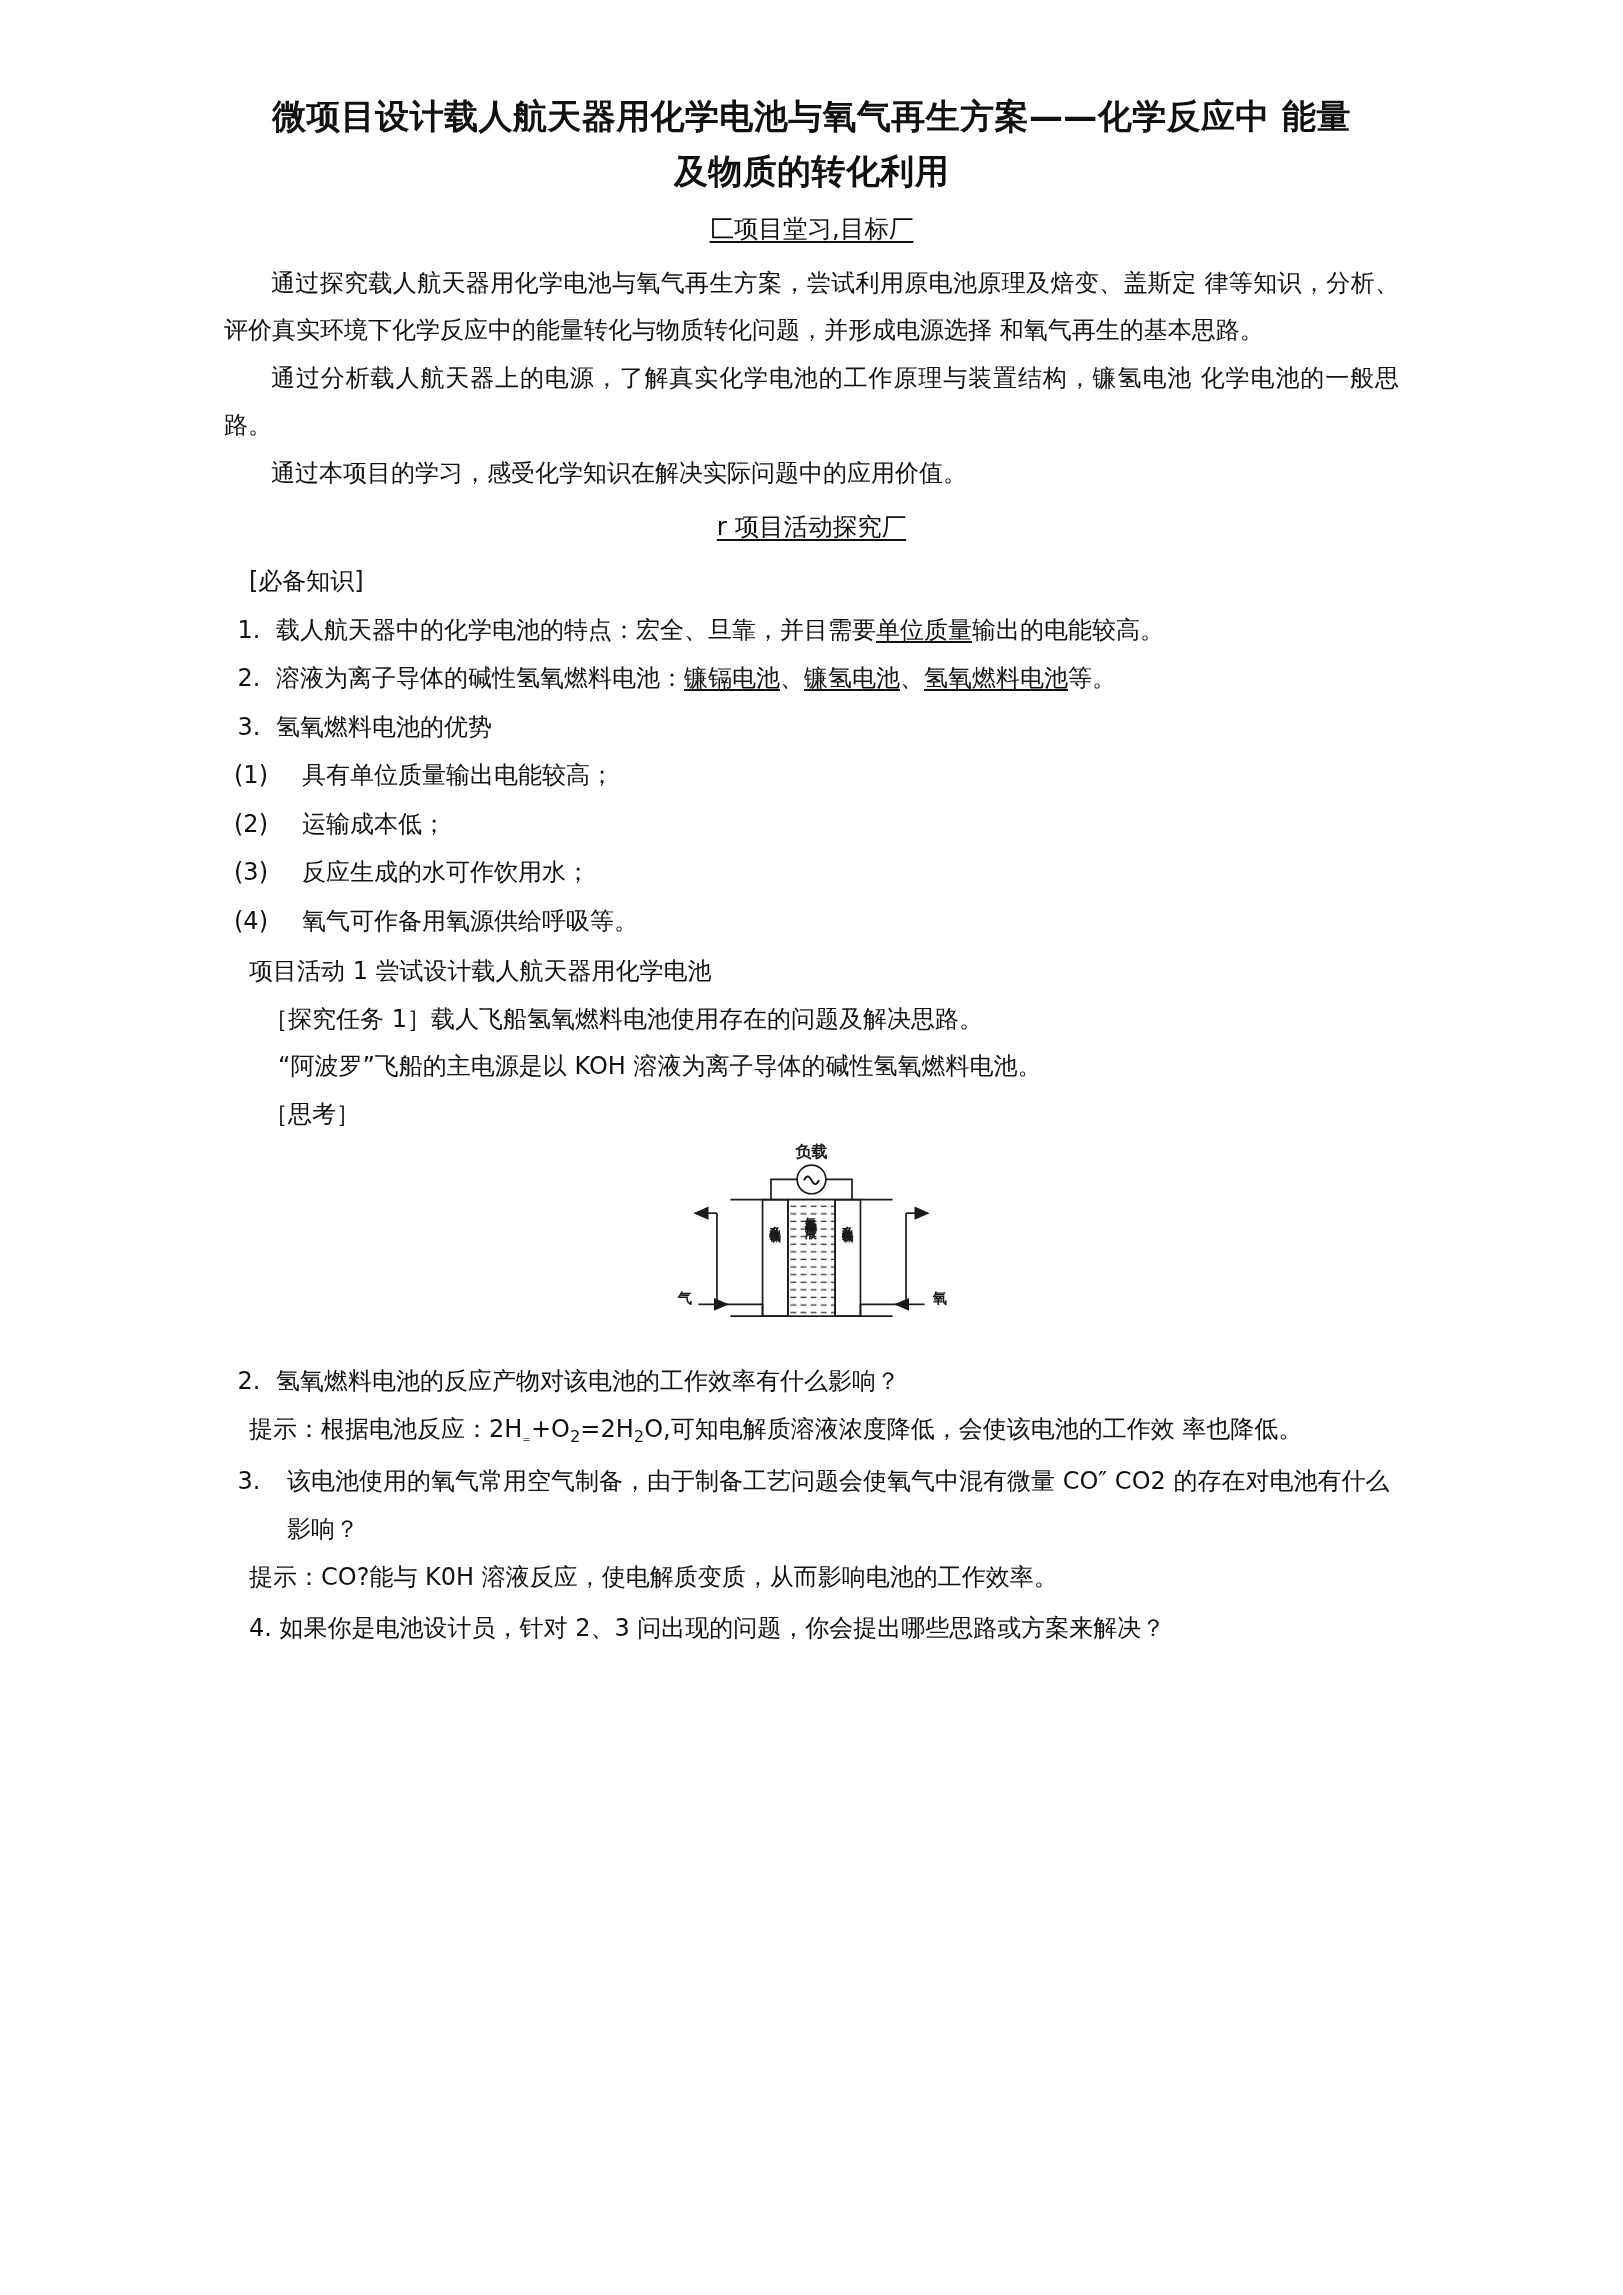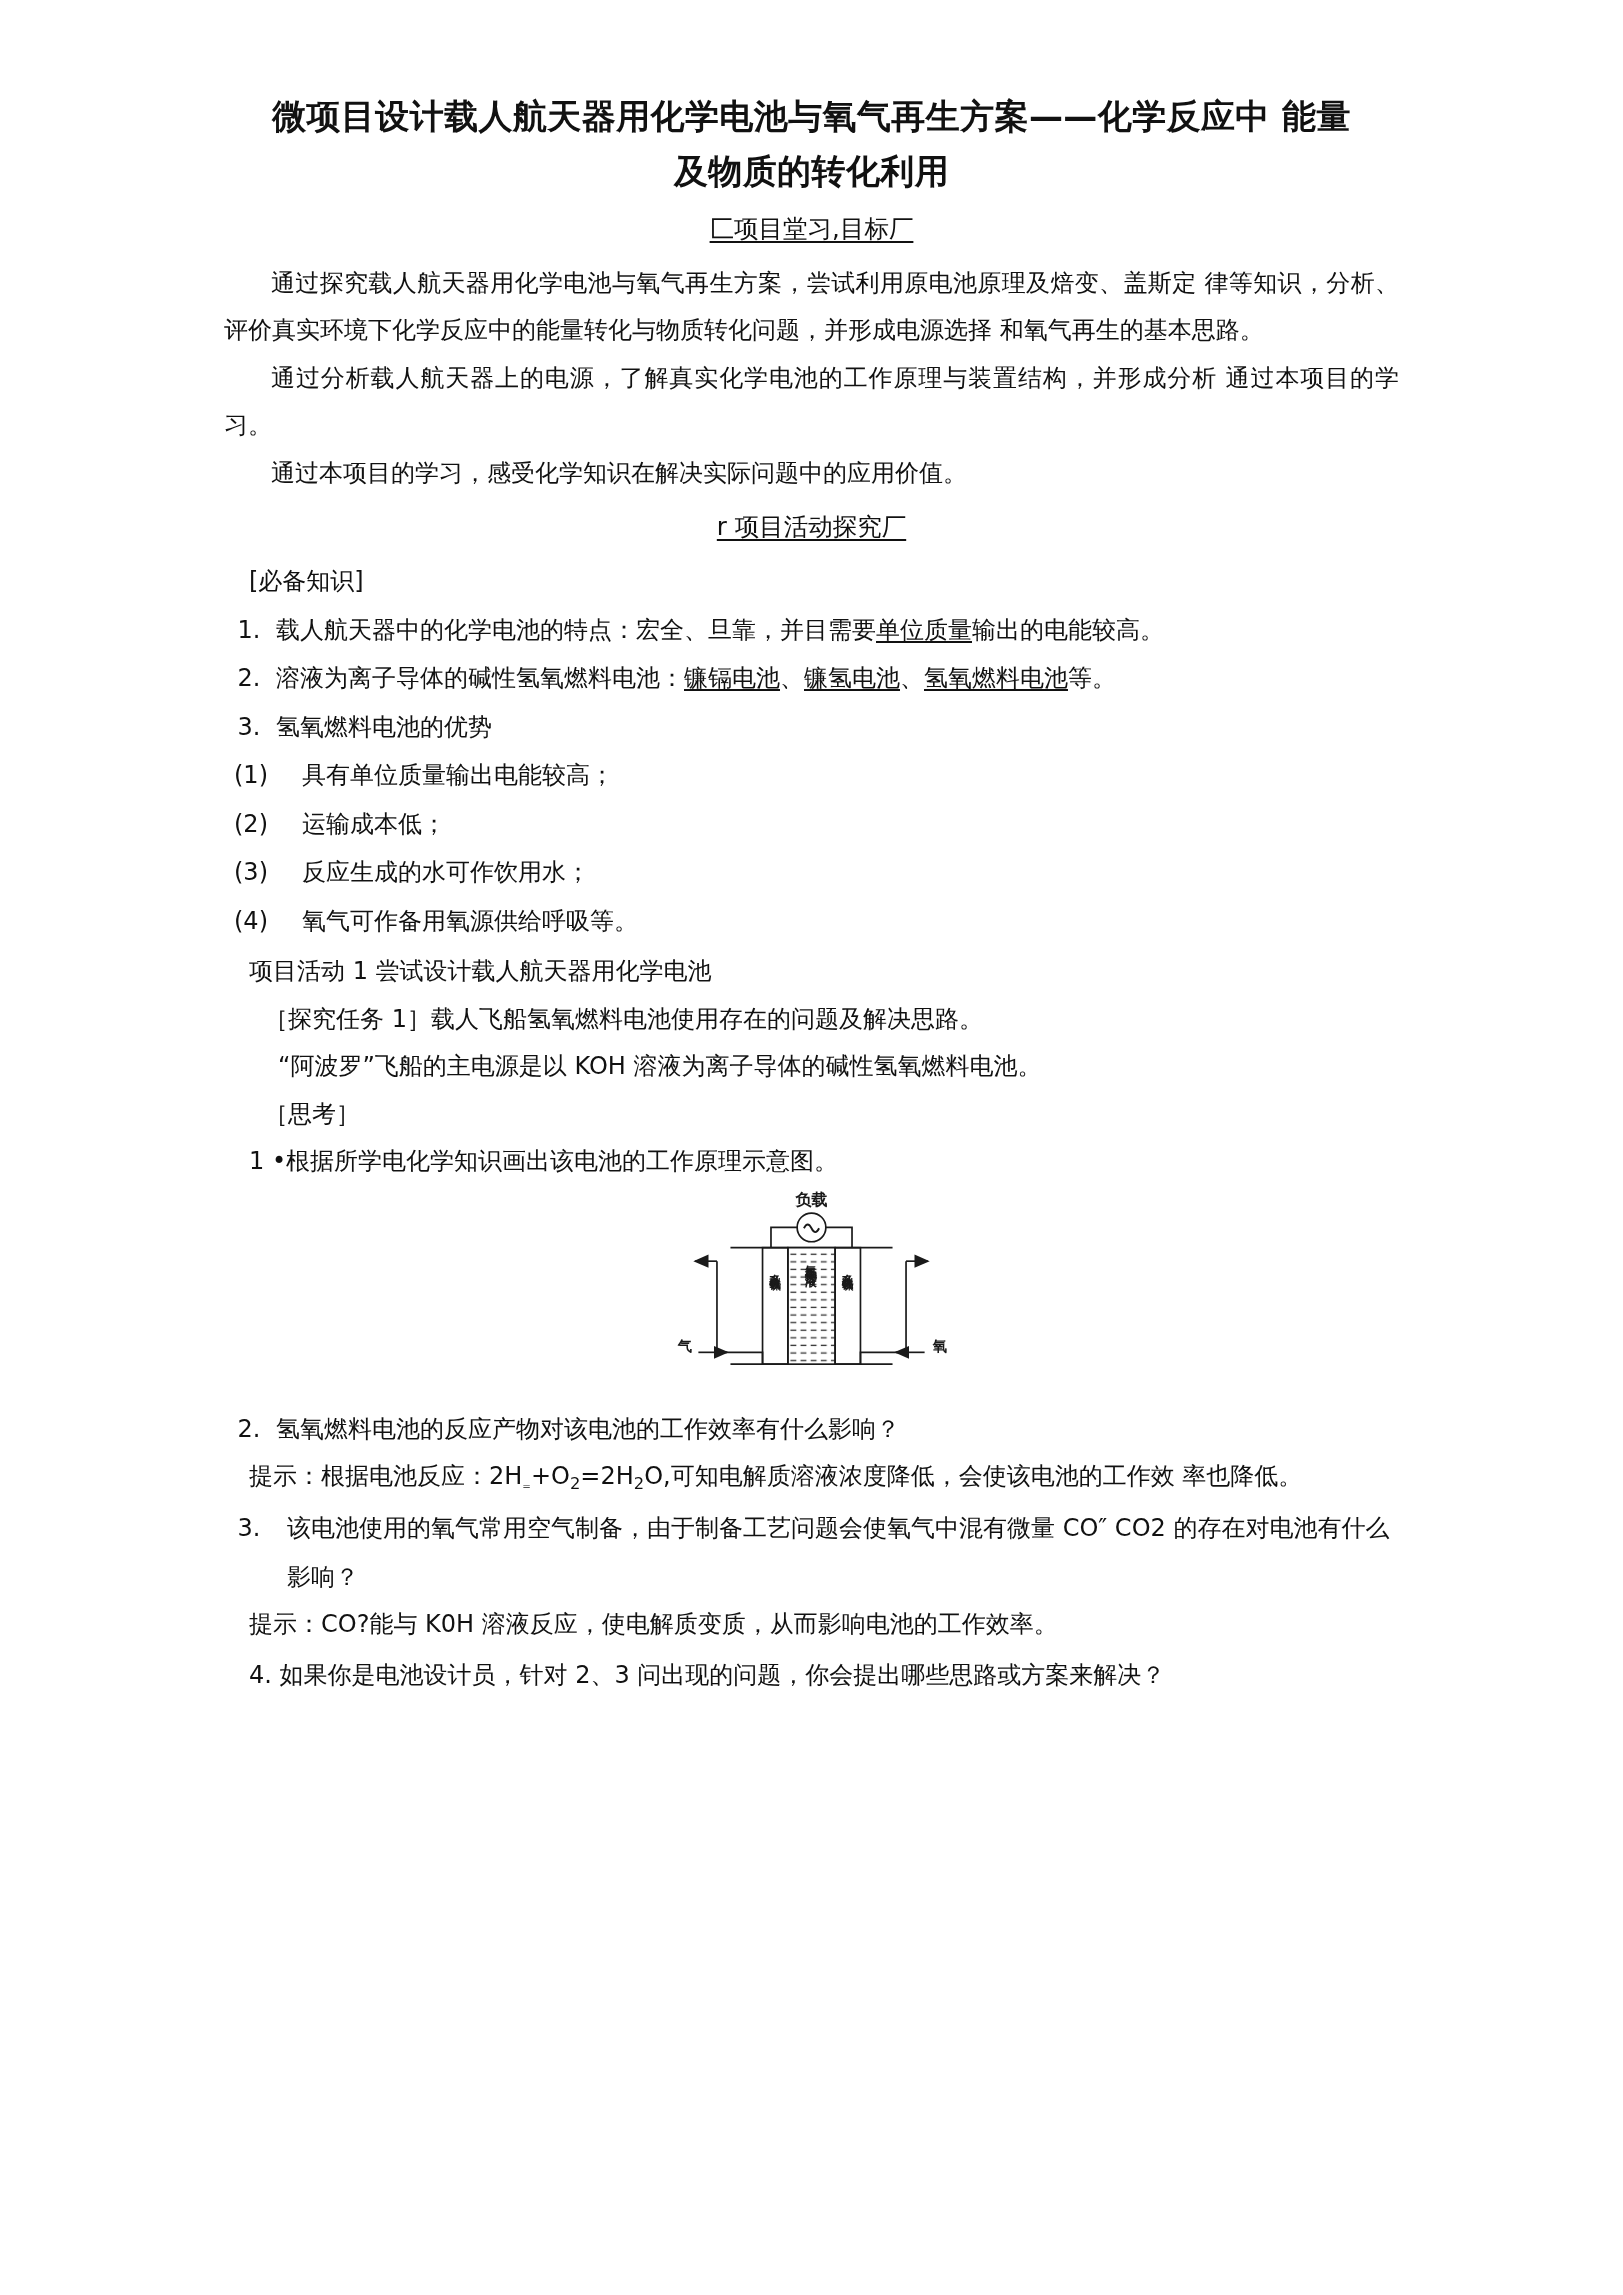--- a/index.html
+++ b/index.html
@@ -111,21 +111,21 @@
     <span>微项目设计载人航天器用化学电池与氧气再生方案——化学反应中</span>
     <span>能量及物质的转化利用</span>
   </h1>
 
   <div class="section-head">
     <span class="u">匚项目堂习,目标厂</span>
   </div>
 
   <div class="block">
     <p class="para indent">通过探究载人航天器用化学电池与氧气再生方案，尝试利用原电池原理及焙变、盖斯定 律等知识，分析、评价真实环境下化学反应中的能量转化与物质转化问题，并形成电源选择 和氧气再生的基本思路。</p>
-    <p class="para indent">通过分析载人航天器上的电源，了解真实化学电池的工作原理与装置结构，并形成分析 通过本项目的学习。</p>
+    <p class="para indent">通过分析载人航天器上的电源，了解真实化学电池的工作原理与装置结构，镰氢电池 化学电池的一般思路。</p>
     <p class="para indent">通过本项目的学习，感受化学知识在解决实际问题中的应用价值。</p>
   </div>
 
   <div class="section-head">
     <span class="u">r 项目活动探究厂</span>
   </div>
 
   <div class="block">
 
     <p class="para indent-sm">[必备知识]</p>
@@ -161,21 +161,20 @@
       <span class="marker li-paren">(4)</span>
       <span class="li-text">氧气可作备用氧源供给呼吸等。</span>
     </div>
   </div>
 
   <div class="block">
     <p class="para pad-l-30">项目活动 1 尝试设计载人航天器用化学电池</p>
     <p class="para pad-l-30" style="text-indent:15px;">［探究任务 1］载人飞船氢氧燃料电池使用存在的问题及解决思路。</p>
     <p class="para pad-l-30" style="text-indent:29px;">“阿波罗”飞船的主电源是以 KOH 溶液为离子导体的碱性氢氧燃料电池。</p>
     <p class="para pad-l-30" style="text-indent:15px;">［思考］</p>
-    <p class="para pad-l-30">1 •根据所学电化学知识画出该电池的工作原理示意图。</p>
   </div>
 
   <div class="figure-wrap">
     <div class="figure">
       <svg width="287" height="193" viewBox="0 0 340 228" xmlns="http://www.w3.org/2000/svg">
         <defs>
 
           <pattern id="elecDots" width="12" height="9" patternUnits="userSpaceOnUse">
             <rect x="0" y="0" width="12" height="9" fill="#ffffff"></rect>
             <rect x="1" y="3" width="7" height="1.6" fill="#3a3a3a"></rect>

